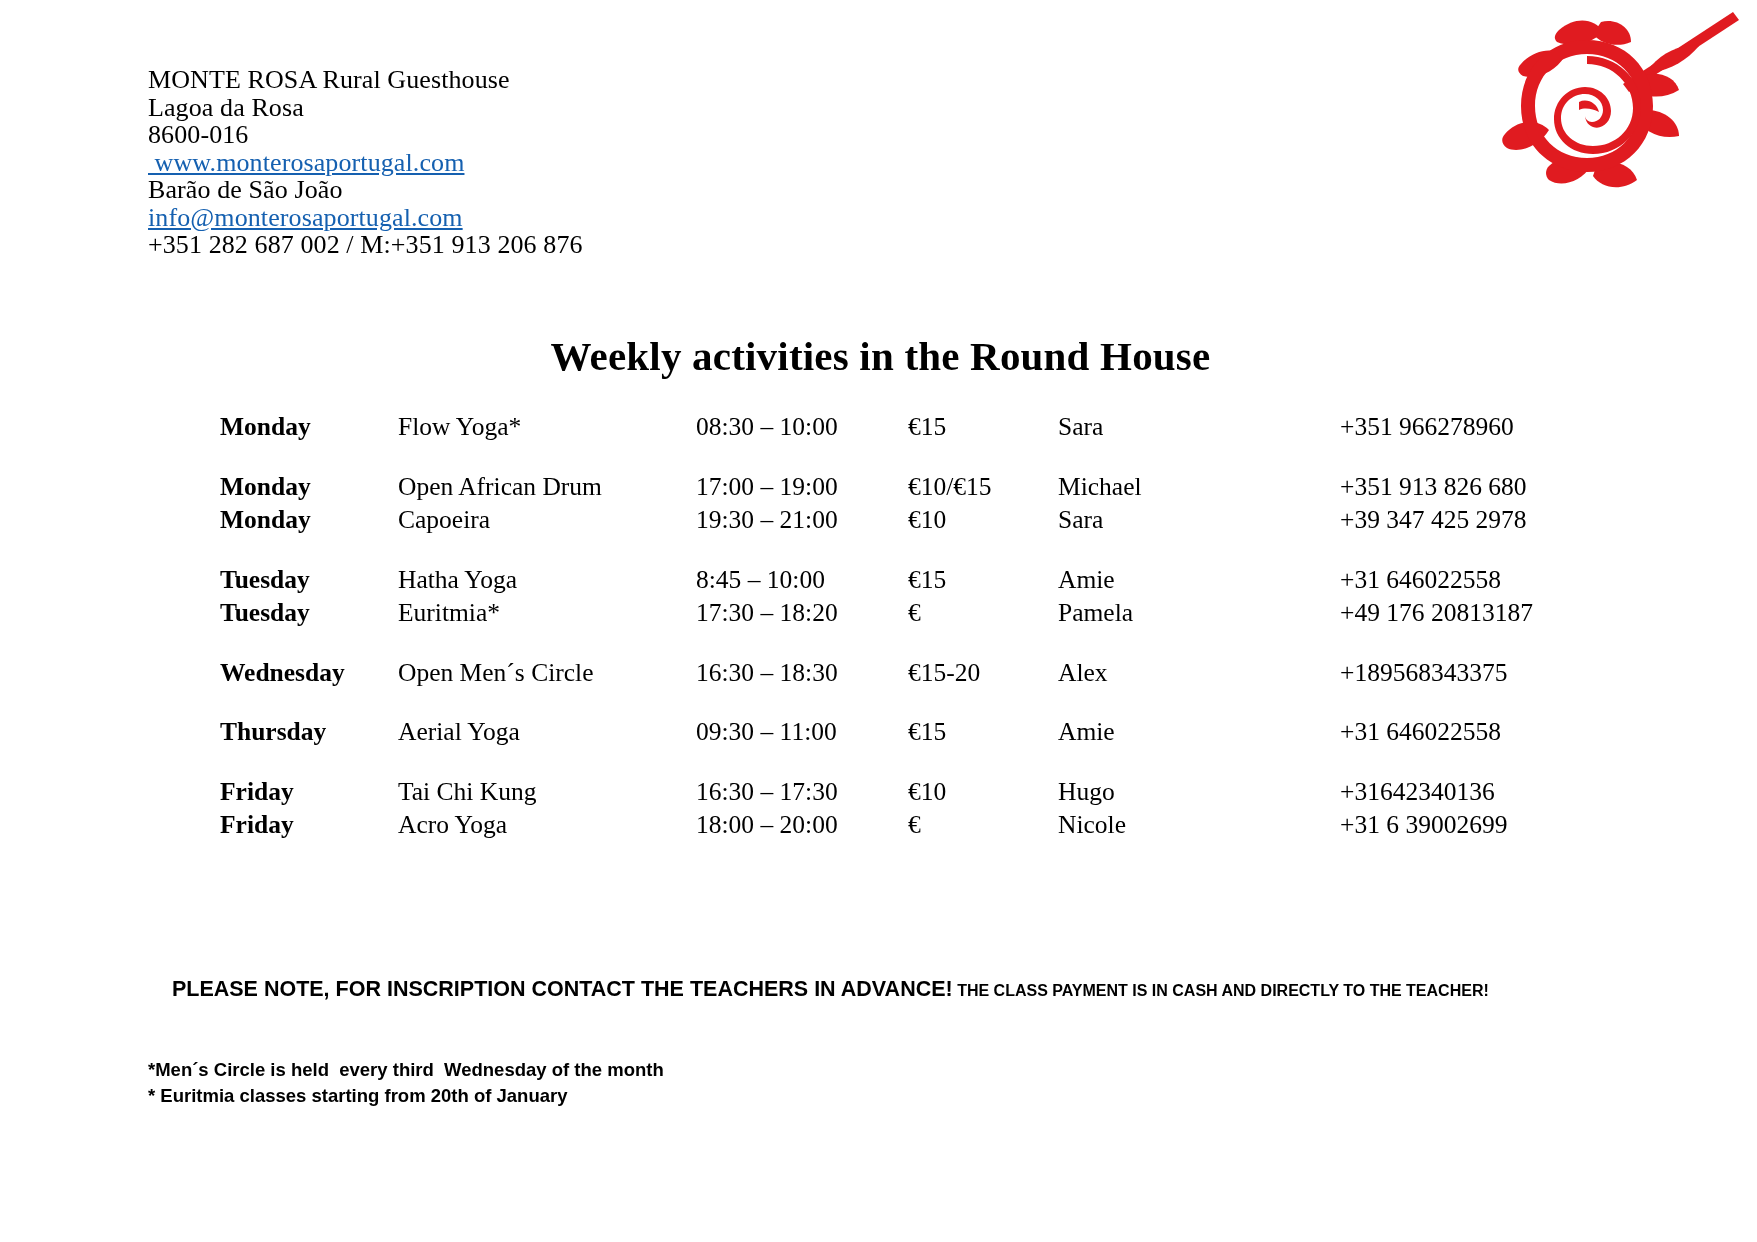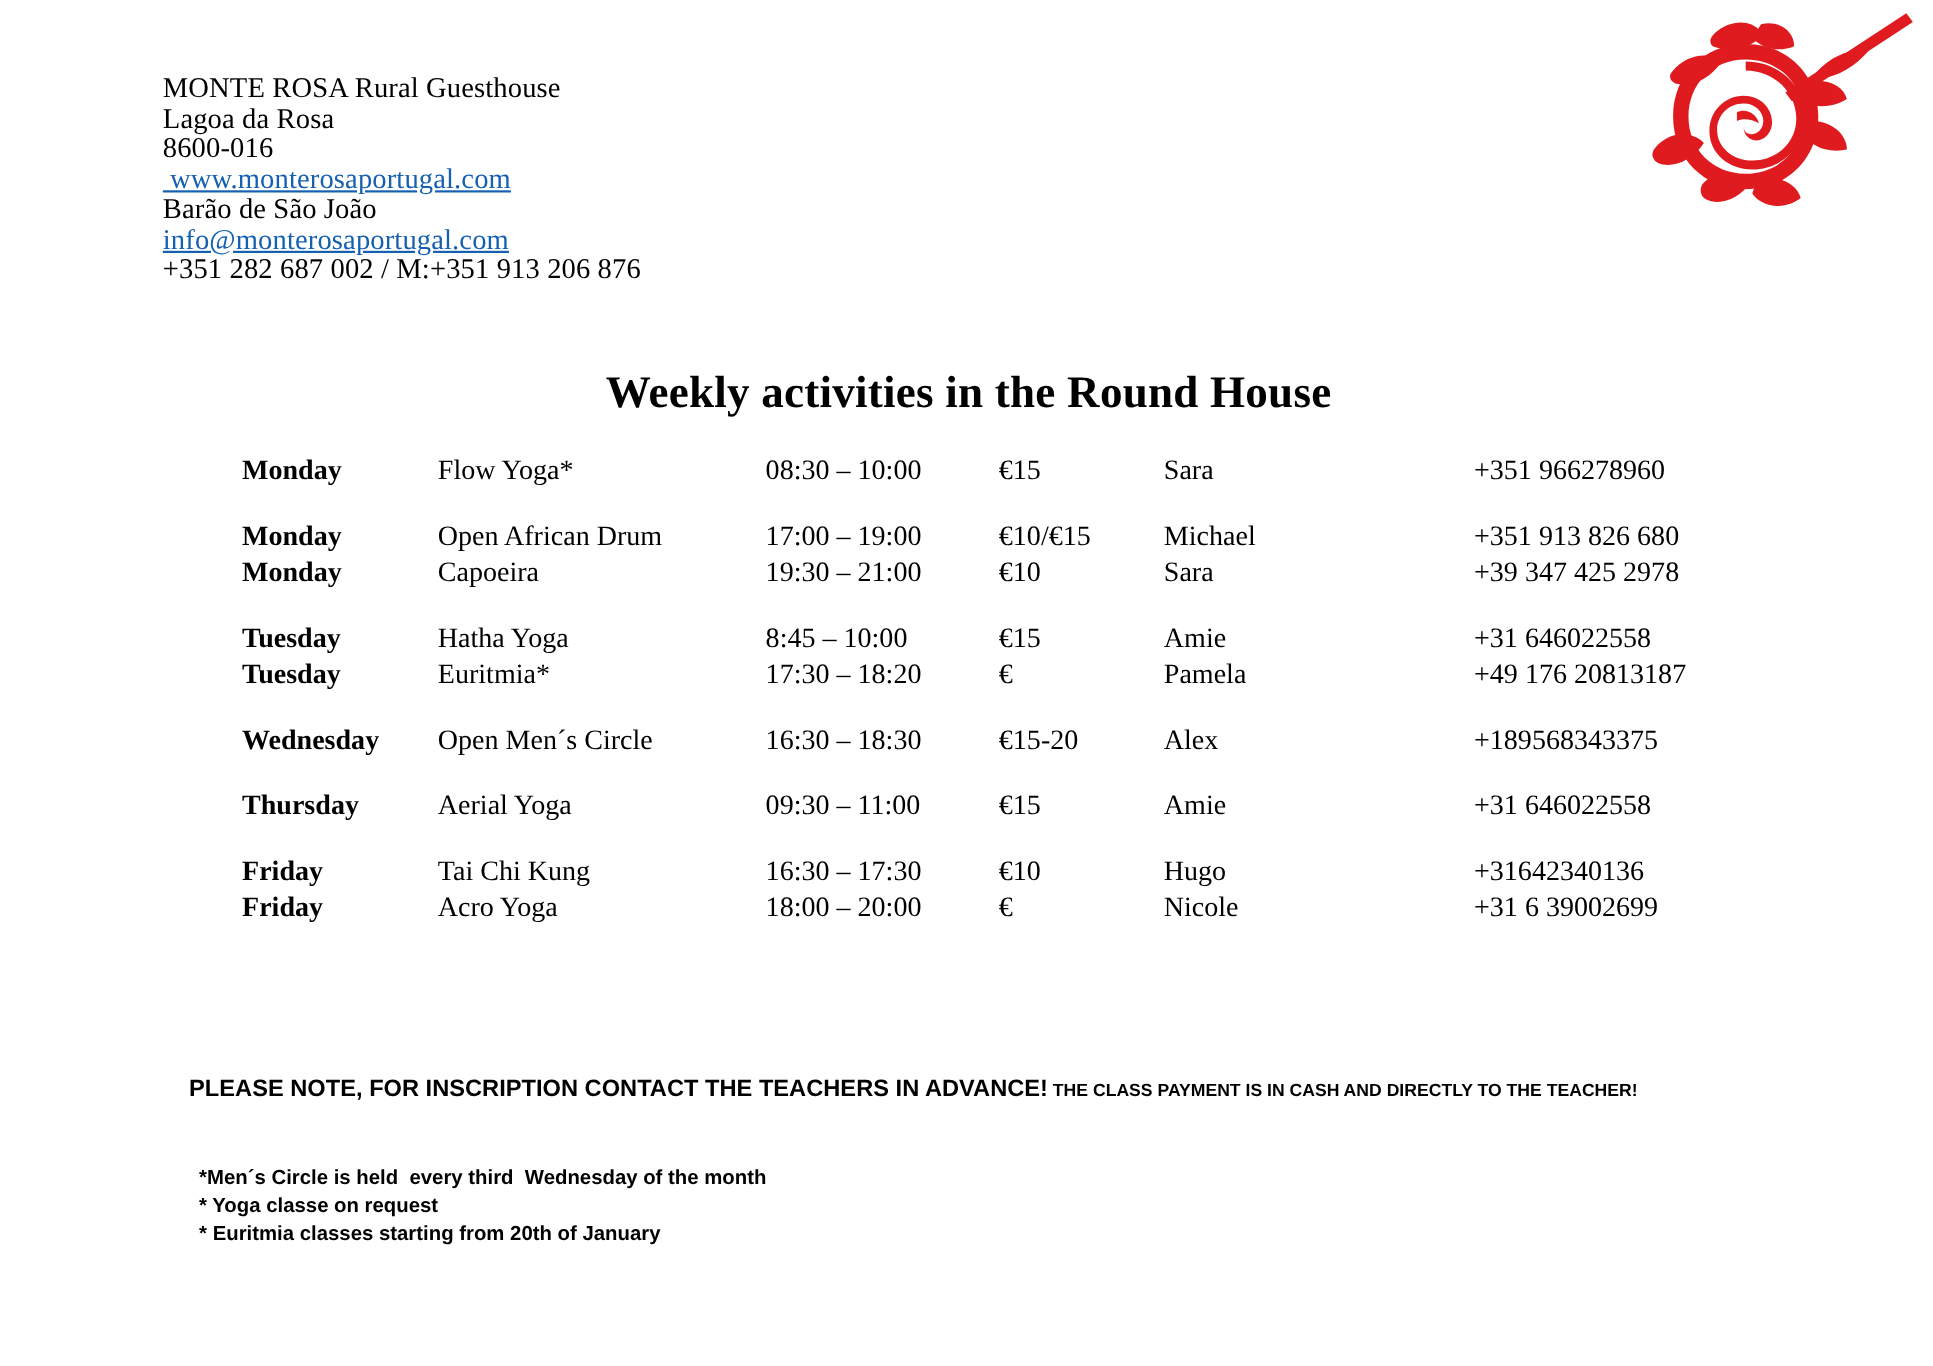--- a/index.html
+++ b/index.html
@@ -86,21 +86,21 @@
     color: #000;
   }
   #note-main { font-size: 21.5px; white-space: pre; }
   #note-main .underlined { }
   #note-main .small { font-size: 16px; }
   #note-list {
     margin-top: 30px;
     font-size: 18.5px;
     line-height: 25.5px;
   }
-  #note-list div { white-space: pre; margin-left: 33px; }
+  #note-list div { white-space: pre; }
 </style>
 </head>
 <body>
 
 <div id="header-block">
   <div class="hline">MONTE ROSA Rural Guesthouse</div>
   <div class="hline">Lagoa da Rosa</div>
   <div class="hline">8600-016</div>
   <div class="hline link"> www.monterosaportugal.com</div>
   <div class="hline">Barão de São João</div>
@@ -236,16 +236,15 @@
       </tr>
     </tbody>
 </table>
 
 <div id="notes">
   <div id="note-main">
     <span class="underlined">PLEASE NOTE, FOR INSCRIPTION CONTACT THE TEACHERS IN ADVANCE!</span><span class="small"> THE CLASS PAYMENT IS IN CASH AND DIRECTLY TO THE TEACHER!</span>
   </div>
   <div id="note-list">
       <div>*Men´s Circle is held  every third  Wednesday of the month</div>
-      <div>* Yoga classe on request</div>
       <div>* Euritmia classes starting from 20th of January</div>
     </div>
 </div>
 
 </body></html>

